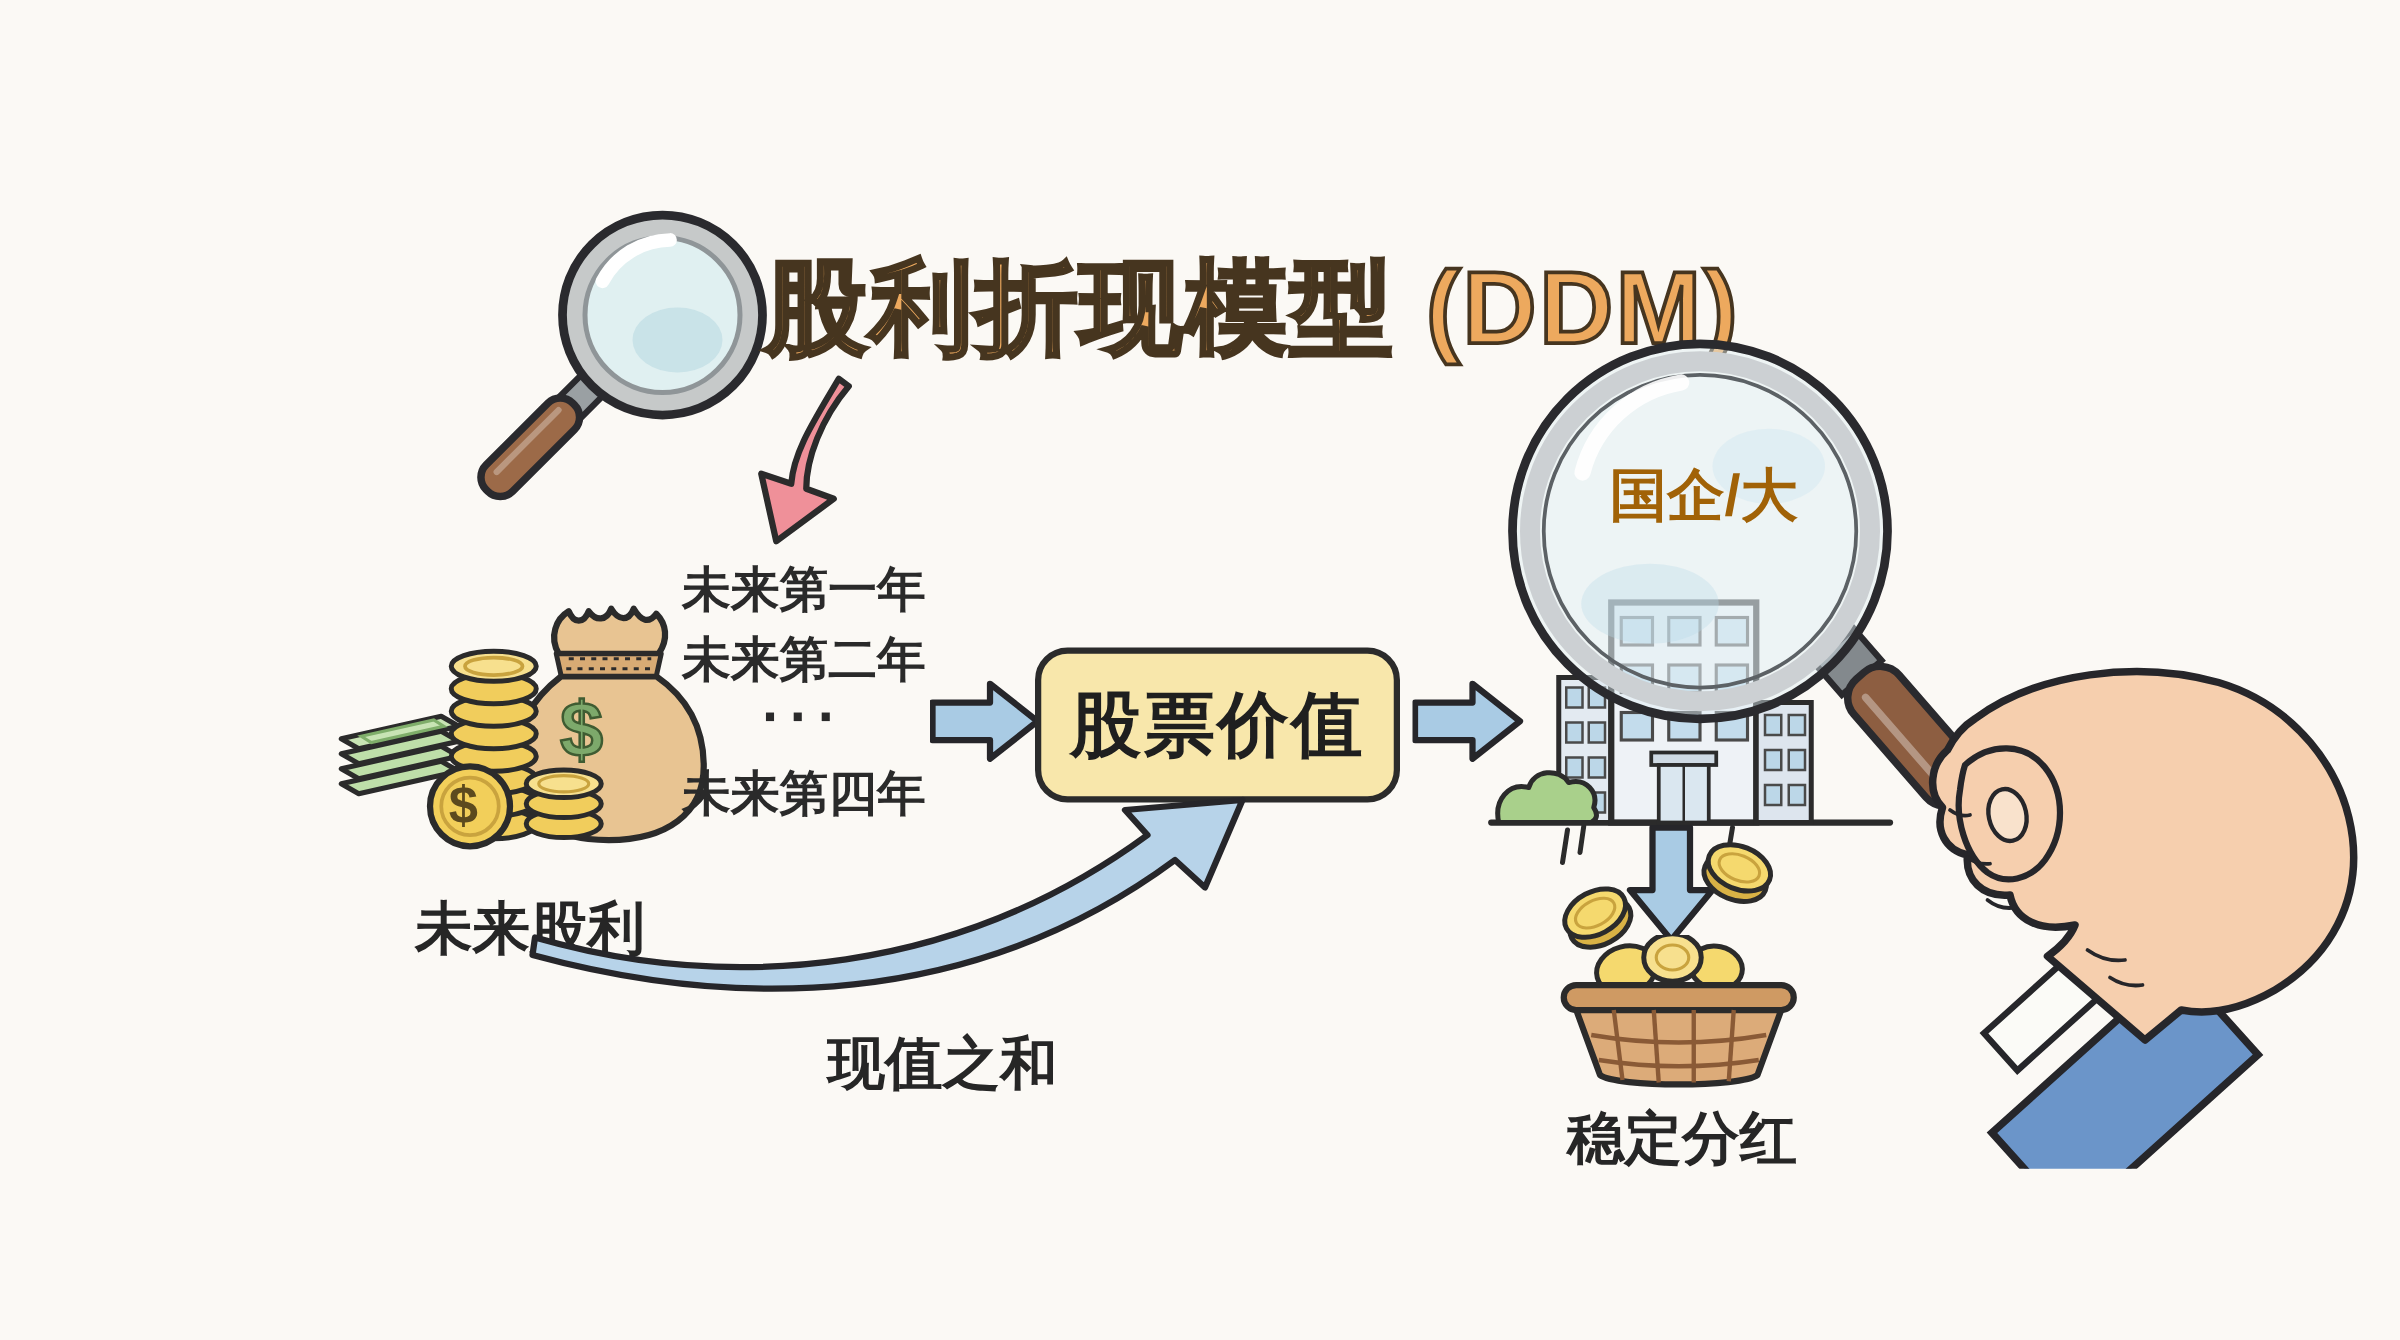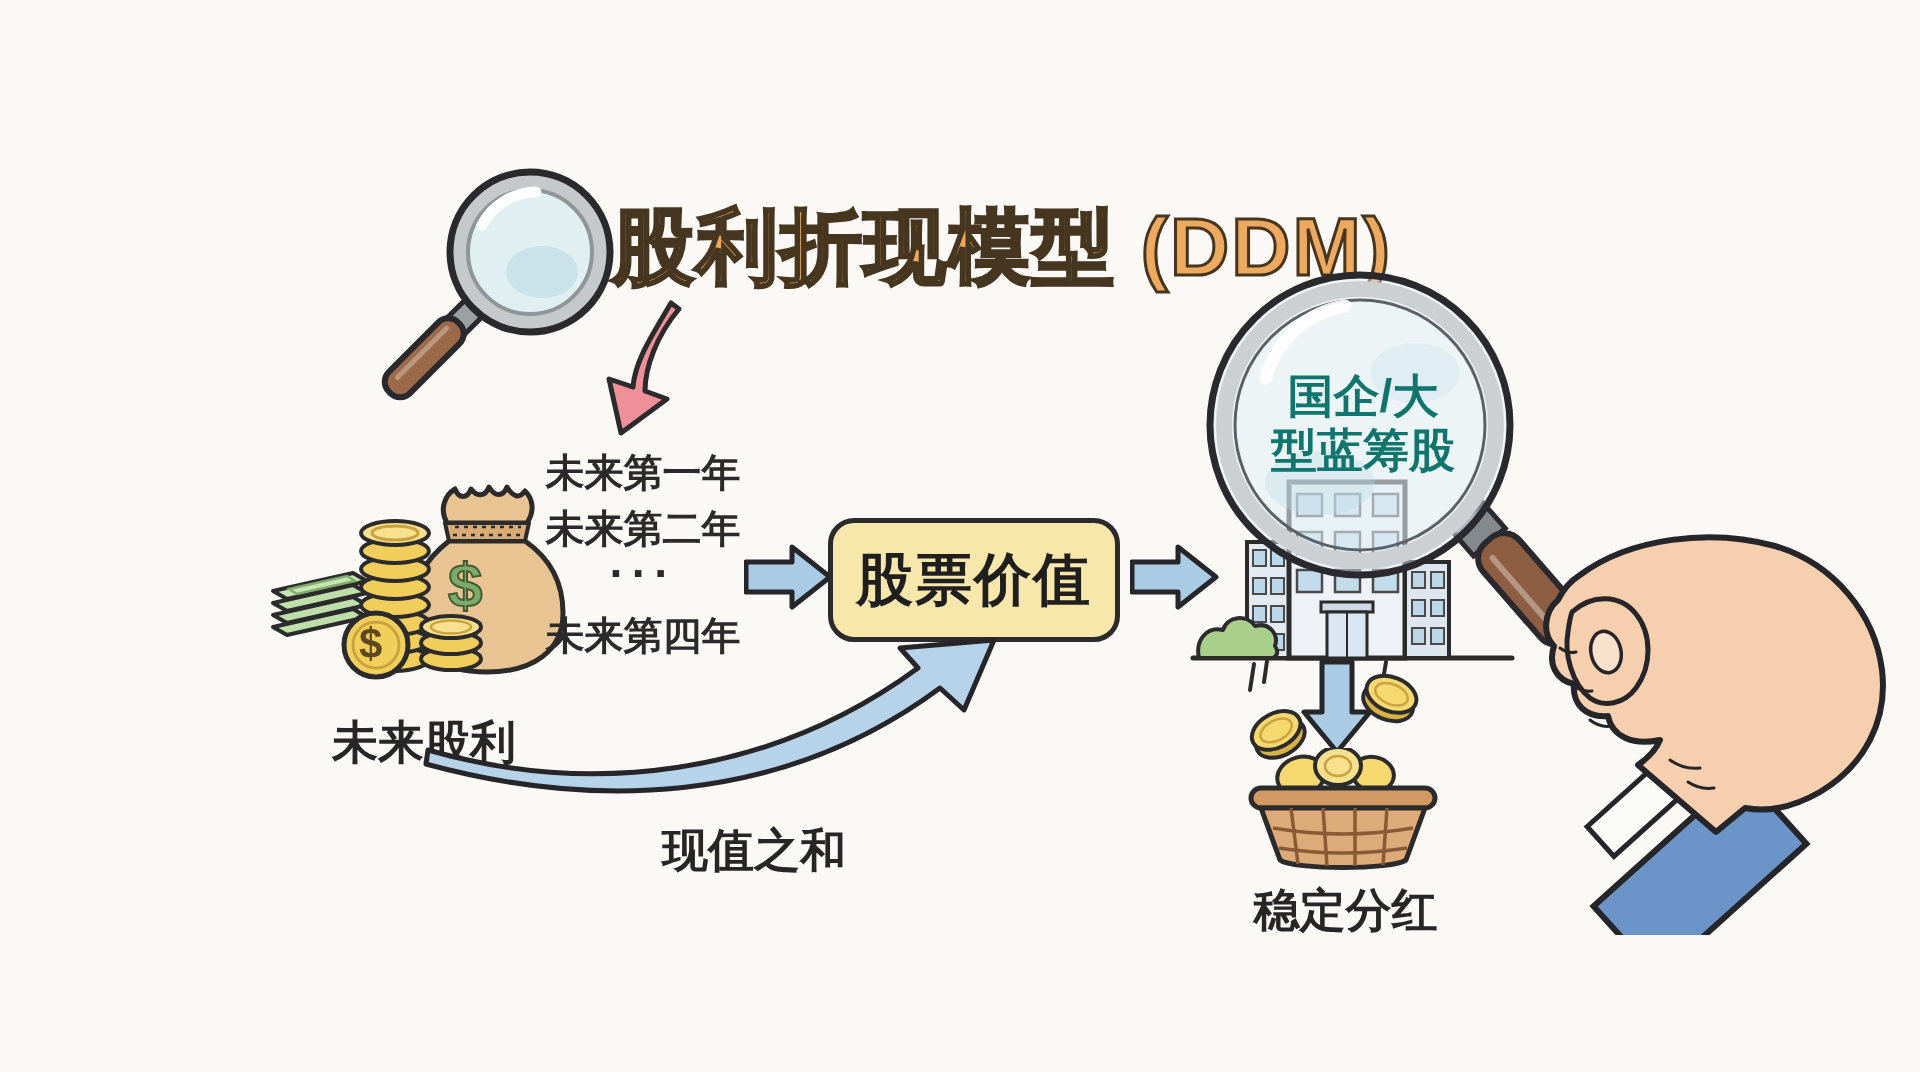--- a/index.html
+++ b/index.html
@@ -25,21 +25,21 @@
   .dots{font-size:46px;font-weight:800;letter-spacing:7px;line-height:44px;}
   .label{font-size:46px;font-weight:700;color:#262626;white-space:nowrap;}
   .valuebox{
     left:828px;top:518px;width:292px;height:124px;
     background:#f8e7ab;border:5px solid #2b2b2b;border-radius:26px;
     display:flex;align-items:center;justify-content:center;box-sizing:border-box;
   }
   .valuebox span{font-size:57px;font-weight:800;color:#1f1f1f;letter-spacing:2px;}
   .lenstext{
     width:210px;text-align:center;font-size:46px;line-height:52px;font-weight:700;
-    color:#0f766e;z-index:5;white-space:nowrap;
+    color:#a16207;z-index:5;white-space:nowrap;
   }
   .dollar{font-weight:800;z-index:4;}
   .dollar.bag{left:448px;top:549px;font-size:62px;color:#7da96b;-webkit-text-stroke:2px #3f5c32;}
   .dollar.coin{left:359px;top:620px;font-size:42px;color:#5c4a1e;}
 </style>
 </head>
 <body>
 
 <div id="stage">
 
@@ -207,21 +207,20 @@
     </g>
     <circle cx="160" cy="157" r="150" fill="rgba(222,238,244,0.45)" stroke="#2a2a2e" stroke-width="7"></circle>
     <circle cx="160" cy="157" r="136" fill="none" stroke="#ccd0d3" stroke-width="16"></circle>
     <circle cx="160" cy="157" r="125" fill="rgba(235,245,248,0.25)" stroke="#5c6165" stroke-width="3"></circle>
     <ellipse cx="120" cy="215" rx="55" ry="32" fill="rgba(186,217,232,0.35)"></ellipse>
     <ellipse cx="215" cy="105" rx="45" ry="30" fill="rgba(196,226,238,0.3)"></ellipse>
     <path d="M66,110 A98,98 0 0 1 145,38" stroke="rgba(255,255,255,0.9)" stroke-width="13" fill="none" stroke-linecap="round"></path>
   </svg>
 
   <div class="abs lenstext" style="left:1258px;top:370px">国企/大</div>
-  <div class="abs lenstext" style="left:1258px;top:424px">型蓝筹股</div>
 
   <svg class="abs" style="left:1520px;top:520px" width="400" height="415" viewBox="0 0 400 415">
     <g transform="translate(180,355) rotate(-42)">
       <rect x="-100" y="-48" width="200" height="96" fill="#6b95c9" stroke="#26262a" stroke-width="6"></rect>
     </g>
     <g transform="translate(140,268) rotate(-42)">
       <rect x="-80" y="-20" width="160" height="40" fill="#fbfbf7" stroke="#26262a" stroke-width="5"></rect>
     </g>
     <path d="M60,55 C110,18 190,8 255,26 C315,44 355,95 362,150 C368,200 345,245 300,272
          C272,288 246,292 225,288 L196,312 L118,245 C128,238 136,230 140,220

